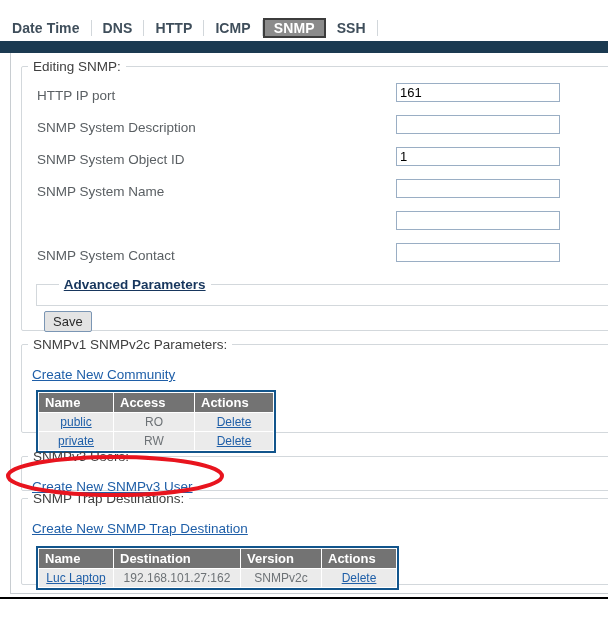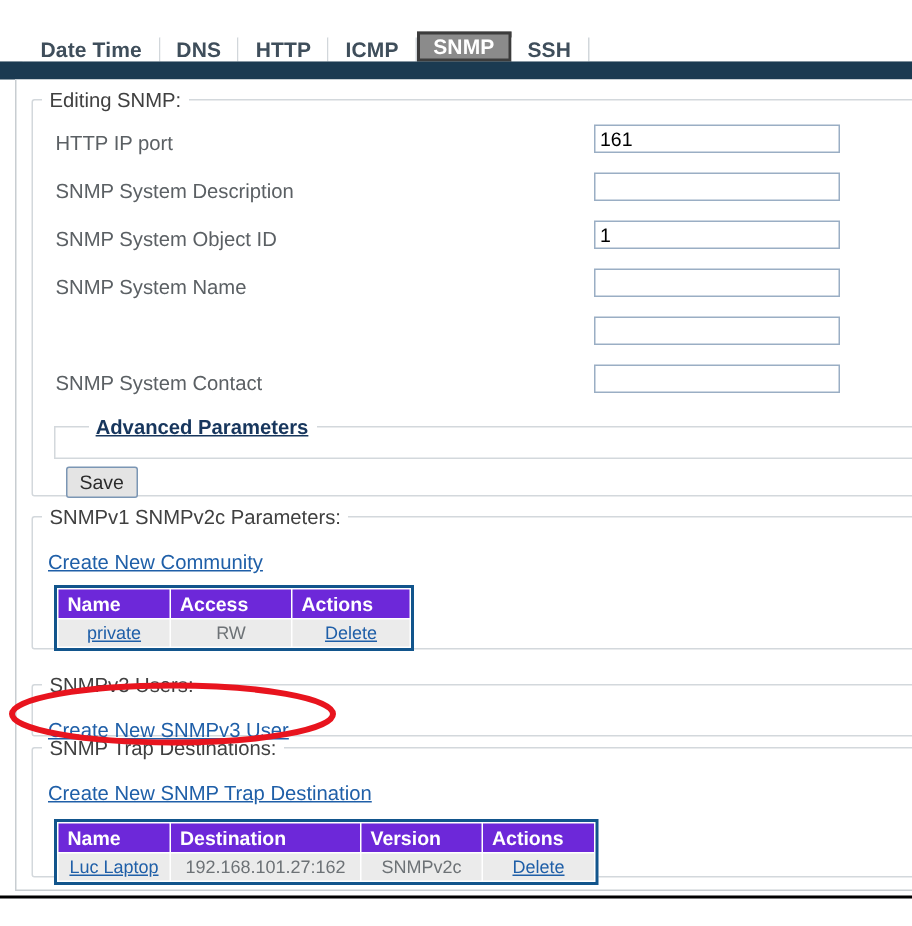--- a/index.html
+++ b/index.html
@@ -21,24 +21,23 @@
   
   .tabbar {
     position: absolute;
     left: 0; top: 14px;
     width: 608px;
     height: 27px;
     box-sizing: border-box;
   }
   .tabs {
     display: flex;
-    align-items: flex-end;
+    align-items: center;
     height: 27px;
     border-bottom: 1px solid #c9ced2;
-    padding-left: 15px;
   }
   .tab {
     display: flex;
     align-items: center;
     justify-content: center;
     padding: 0 11px;
     font-size: 14px;
     font-weight: bold;
     color: #3f4e5b;
     background: #ffffff;
@@ -215,21 +214,21 @@
   
   .dtable {
     position: absolute;
     border-collapse: separate;
     border-spacing: 1px;
     background: #ffffff;
     border: 2px solid #12558c;
     font-size: 12px;
   }
   .dtable th {
-    background: #6d28d9;
+    background: #737373;
     color: #ffffff;
     font-weight: bold;
     font-size: 13px;
     text-align: left;
     padding: 2px 6px;
     white-space: nowrap;
   }
   .dtable td {
     background: #ebebeb;
     color: #6d7276;
@@ -325,20 +324,25 @@
     <table class="dtable tbl-communities" id="communities-table">
         <thead>
           <tr>
             <th>Name</th>
             <th>Access</th>
             <th>Actions</th>
           </tr>
         </thead>
         <tbody>
           <tr>
+            <td><a>public</a></td>
+            <td>RO</td>
+            <td><a>Delete</a></td>
+          </tr>
+          <tr>
             <td><a>private</a></td>
             <td>RW</td>
             <td><a>Delete</a></td>
           </tr>
         </tbody>
       </table>
   </fieldset>
 
   <fieldset class="fs fs-v3users">
     <legend>SNMPv3 Users:</legend>

